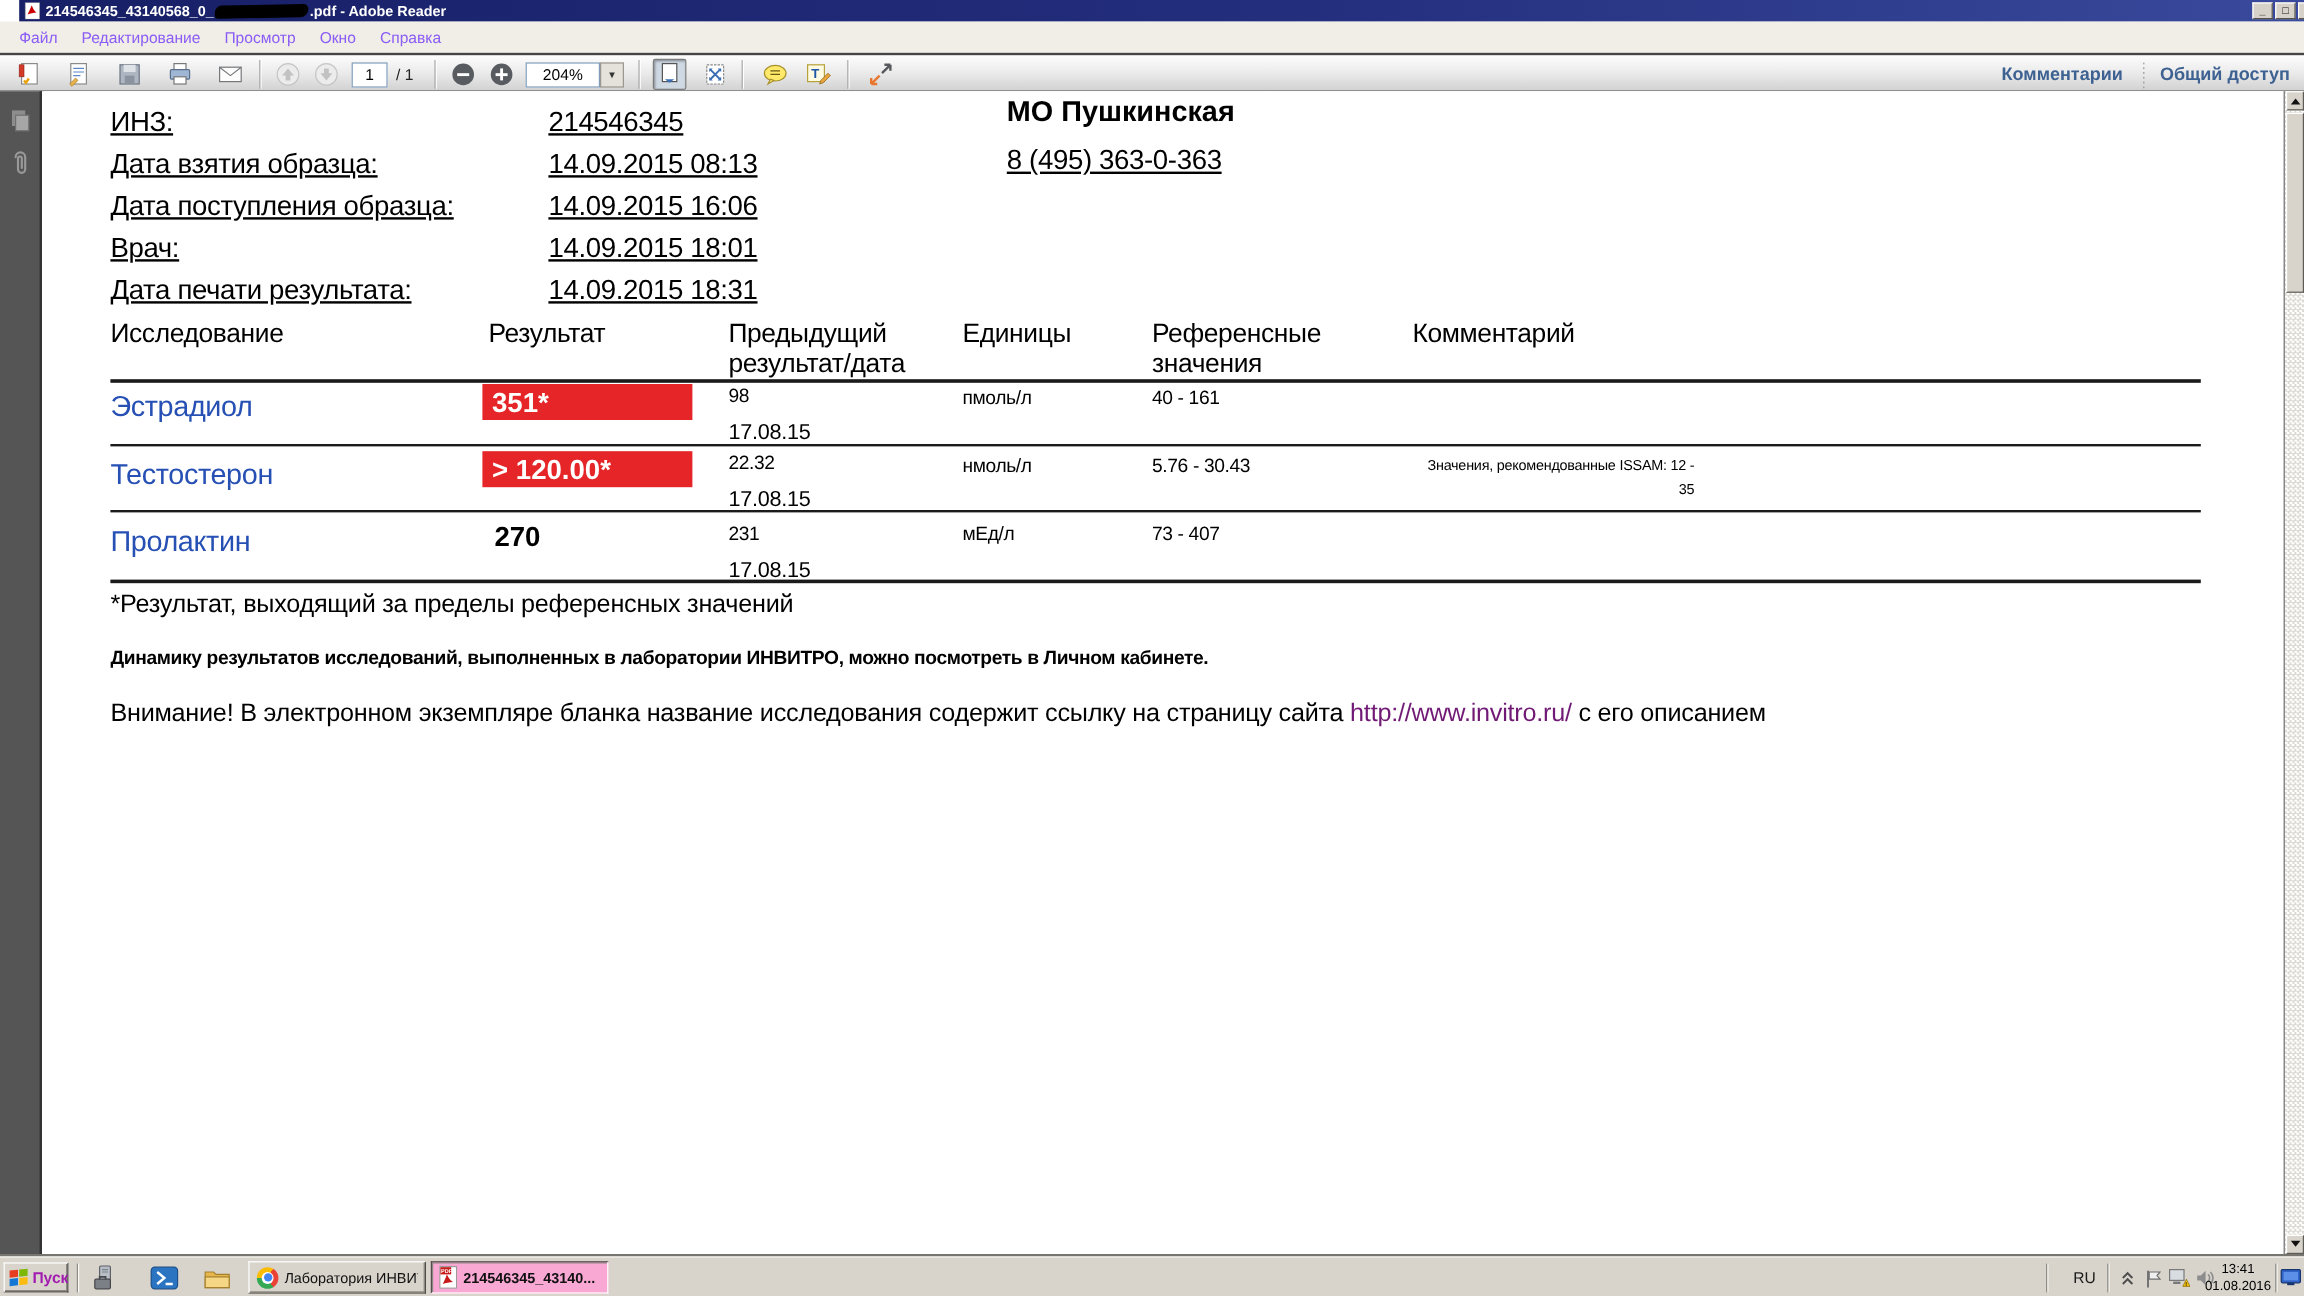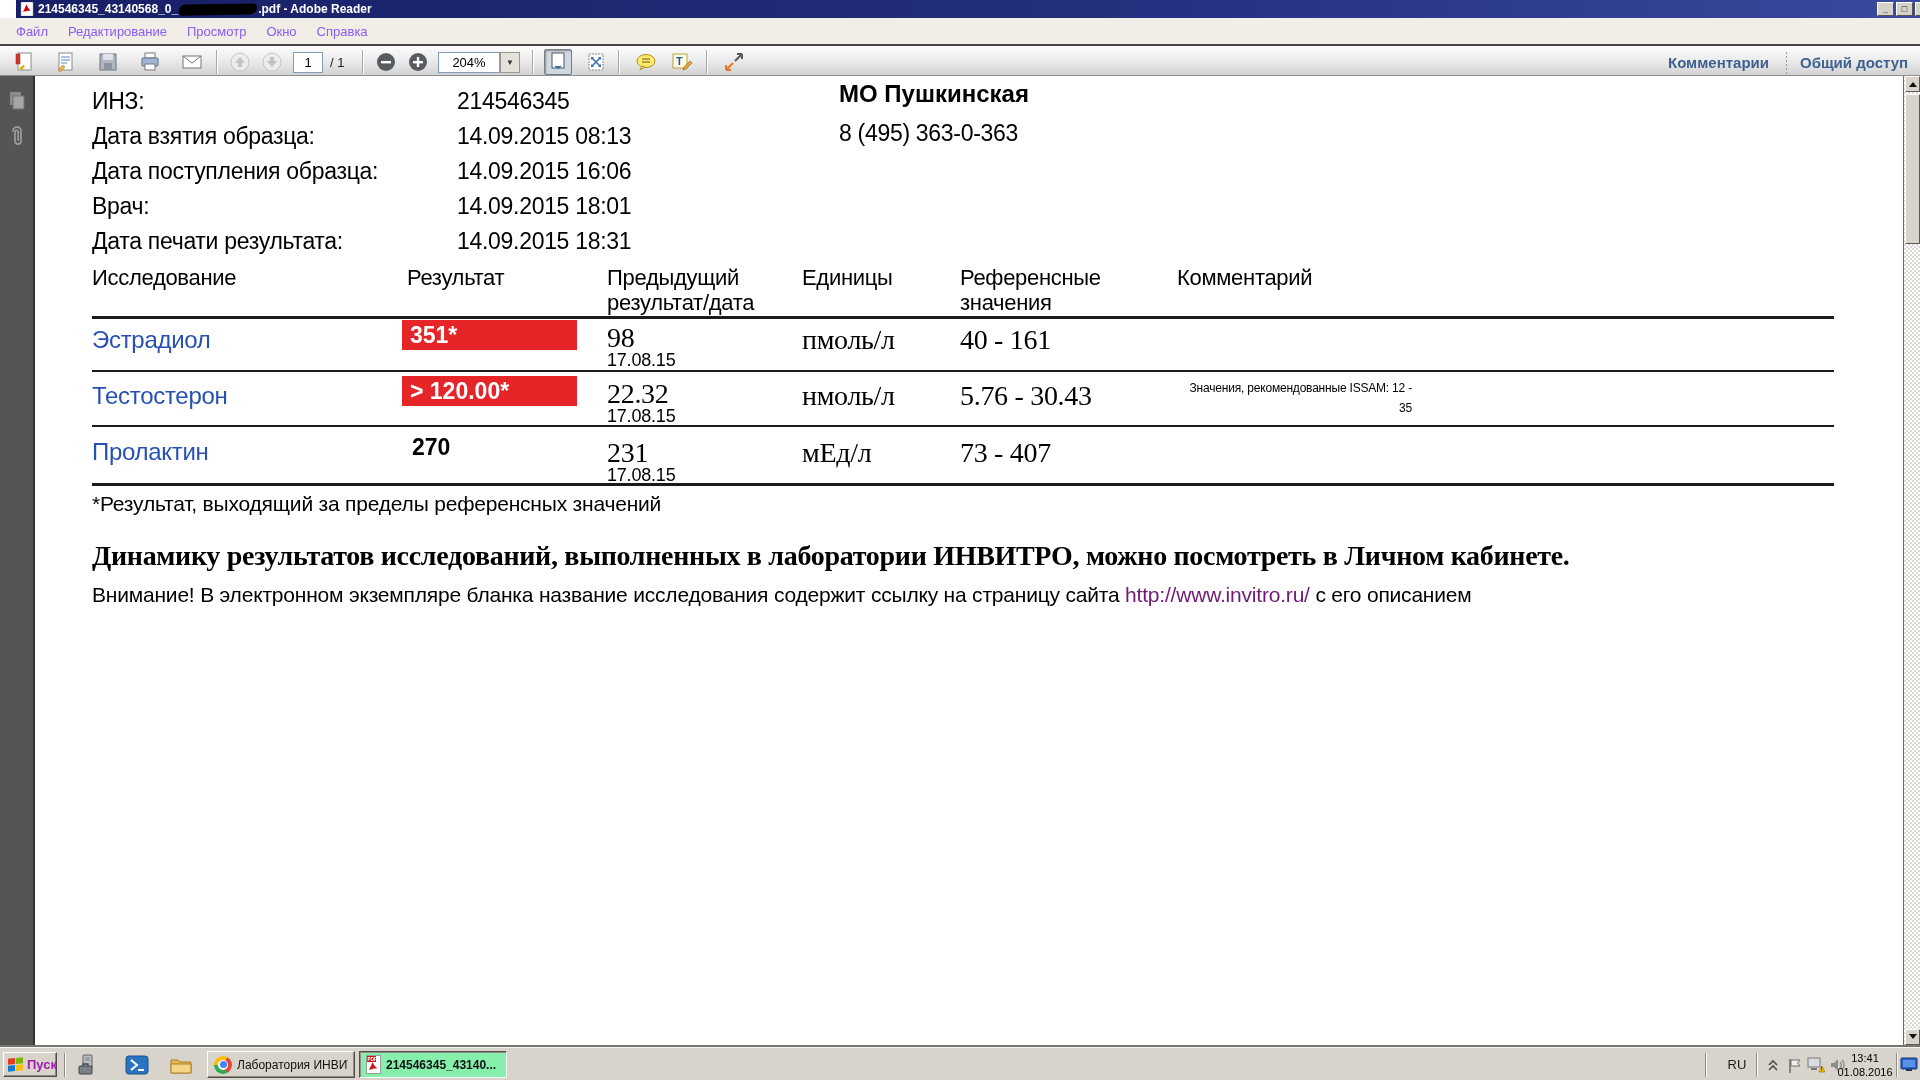--- a/index.html
+++ b/index.html
@@ -47,22 +47,22 @@
 
   
   .navstrip { position:absolute; left:0; top:76px; width:35px; height:971px; background:#555;
     border-right:2px solid #333; }
   .nav-ic { position:absolute; left:5px; width:24px; height:26px; display:flex; align-items:center; justify-content:center; }
 
   
   .page { position:absolute; left:37px; top:76px; width:1866px; height:971px; background:#fff;
     color:#000; overflow:hidden; }
   .abs { position:absolute; white-space:nowrap; }
-  .t23 { font-size:23px; letter-spacing:-.3px; }
-  .t22 { font-size:28px; letter-spacing:-.3px;font-family:Liberation Serif, serif; }
+  .t23 { font-size:23px; letter-spacing:-.3px;text-decoration:underline; }
+  .t22 { font-size:16px; letter-spacing:-.3px; }
   .t21 { font-size:21px; letter-spacing:-.2px; }
   .t18 { font-size:18px; letter-spacing:-.2px; }
   .t17 { font-size:12px; letter-spacing:-.2px;text-align:right; }
   .bold { font-weight:bold; }
   .testname { font-size:24px; color:#2750b4; letter-spacing:-.3px; cursor:pointer; }
   .hdr { font-size:22px; line-height:25px; white-space:normal; letter-spacing:-.3px; }
   .hrule { position:absolute; left:55px; width:1742px; background:#1b1b1b; }
   .result-pill { position:absolute; font-size:23px; font-weight:bold; padding:2px 0 0 8px; height:30px; }
   .result-pill[data-flagged="true"] { background:#e52528; color:#fff; width:175px; }
   .result-pill[data-flagged="false"] { color:#000; padding-left:10px; }
@@ -91,21 +91,21 @@
   .flag { width:15px; height:13px; display:grid; grid-template-columns:7px 7px; grid-template-rows:6px 6px;
     gap:1px; transform:skewY(-6deg); }
   .flag i:nth-child(1){background:#e53c22;} .flag i:nth-child(2){background:#7db807;}
   .flag i:nth-child(3){background:#1577d4;} .flag i:nth-child(4){background:#fbbc12;}
   .vsep { position:absolute; top:5px; width:2px; height:24px;
     border-left:1px solid #908d86; border-right:1px solid #fbfaf7; }
   .ql { position:absolute; top:5px; width:26px; height:24px; display:flex; align-items:center; justify-content:center; }
   .taskbtn { position:absolute; top:3px; width:148px; height:27px; display:flex; align-items:center;
     gap:5px; padding:0 6px; font-size:12px; color:#111; overflow:hidden; }
   .taskbtn .lbl { white-space:nowrap; overflow:hidden; }
-  .taskbtn.active { background:#86efac; border-color:#504e49 #fff #fff #504e49;
+  .taskbtn.active { background:#f9a8d4; border-color:#504e49 #fff #fff #504e49;
     box-shadow:inset 1px 1px 0 #8d8a83; font-weight:bold; }
   .chrome-ic { width:18px; height:18px; border-radius:50%; flex:0 0 auto;
     background:conic-gradient(from 150deg,#34a853 0 120deg,#fbbc05 120deg 240deg,#ea4335 240deg 360deg);
     position:relative; }
   .chrome-ic::before { content:""; position:absolute; left:4px; top:4px; width:10px; height:10px;
     background:#fff; border-radius:50%; }
   .chrome-ic::after { content:""; position:absolute; left:5.5px; top:5.5px; width:7px; height:7px;
     background:#4285f4; border-radius:50%; }
   .tray-ic { position:absolute; top:8px; width:19px; height:18px; display:flex; align-items:center; justify-content:center; }
   .lang-box { position:absolute; left:1722px; top:6px; width:30px; height:22px; font-size:13px;

